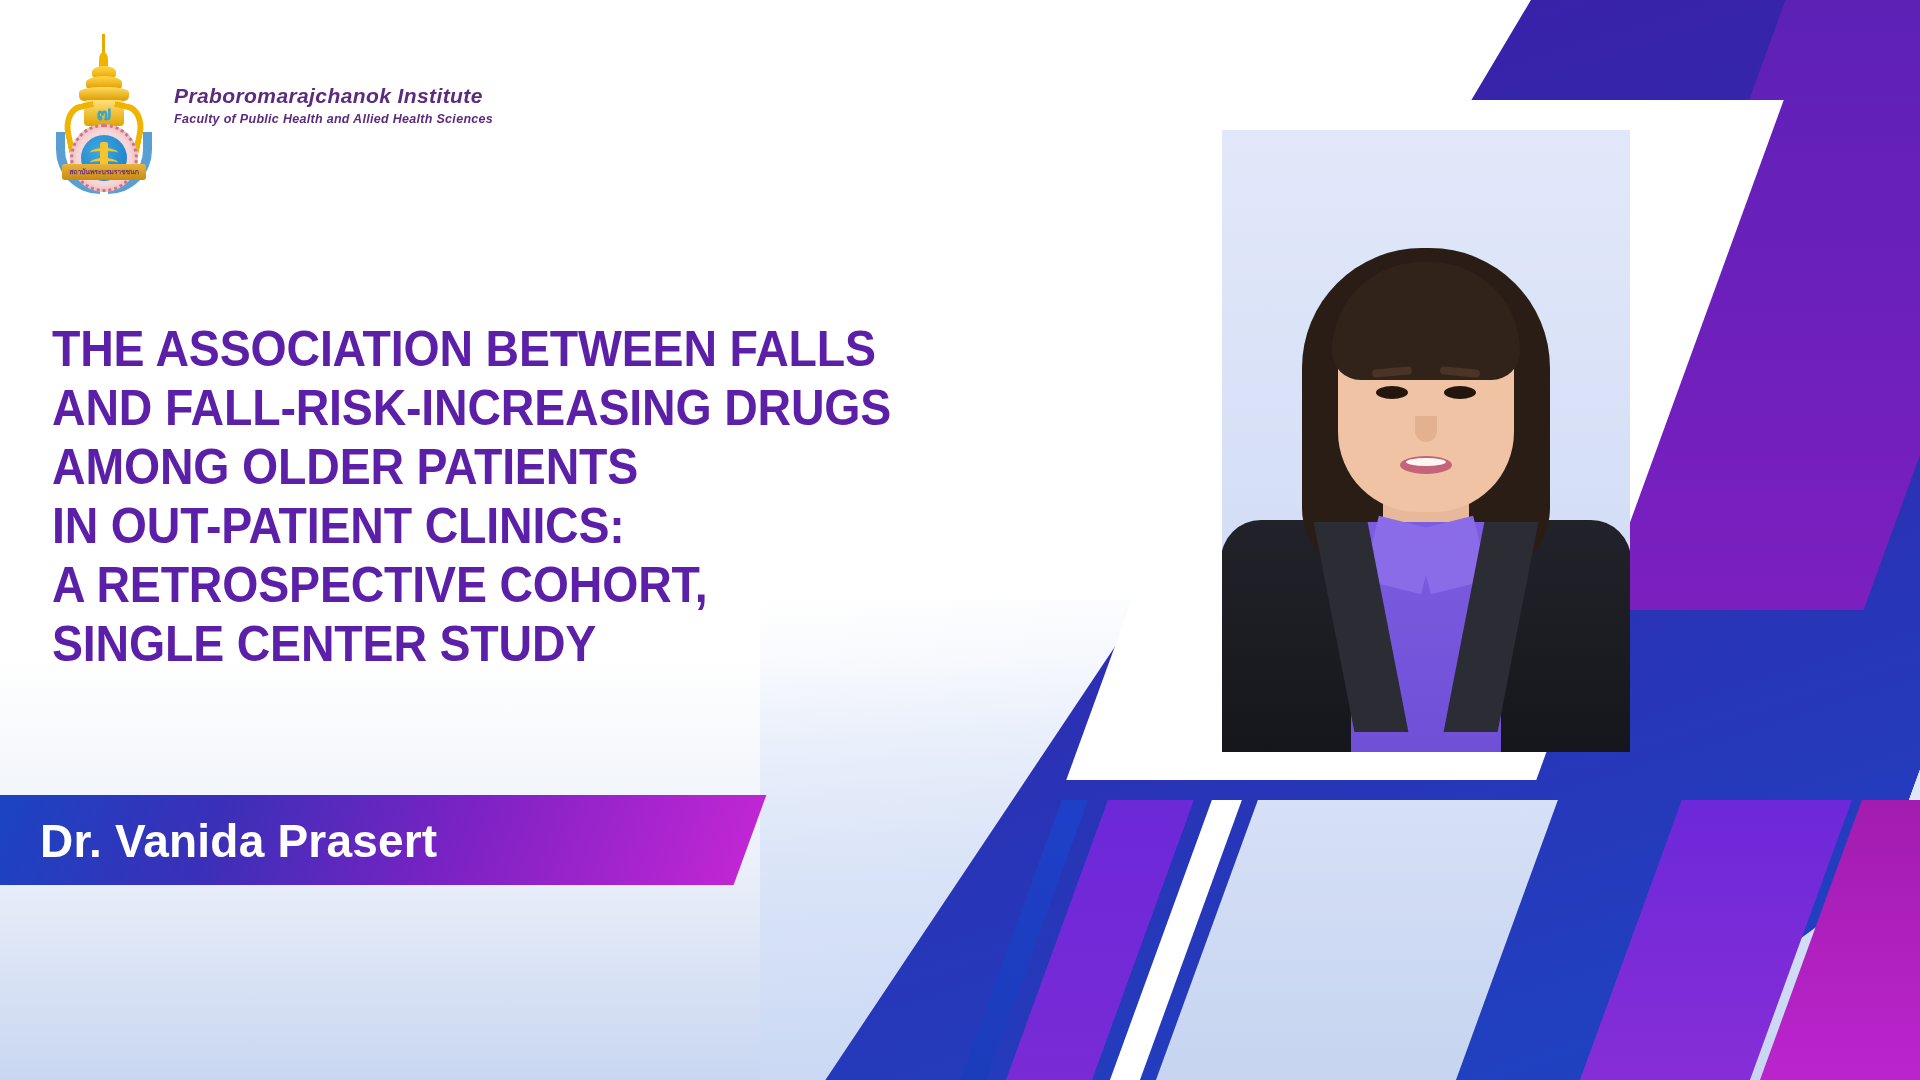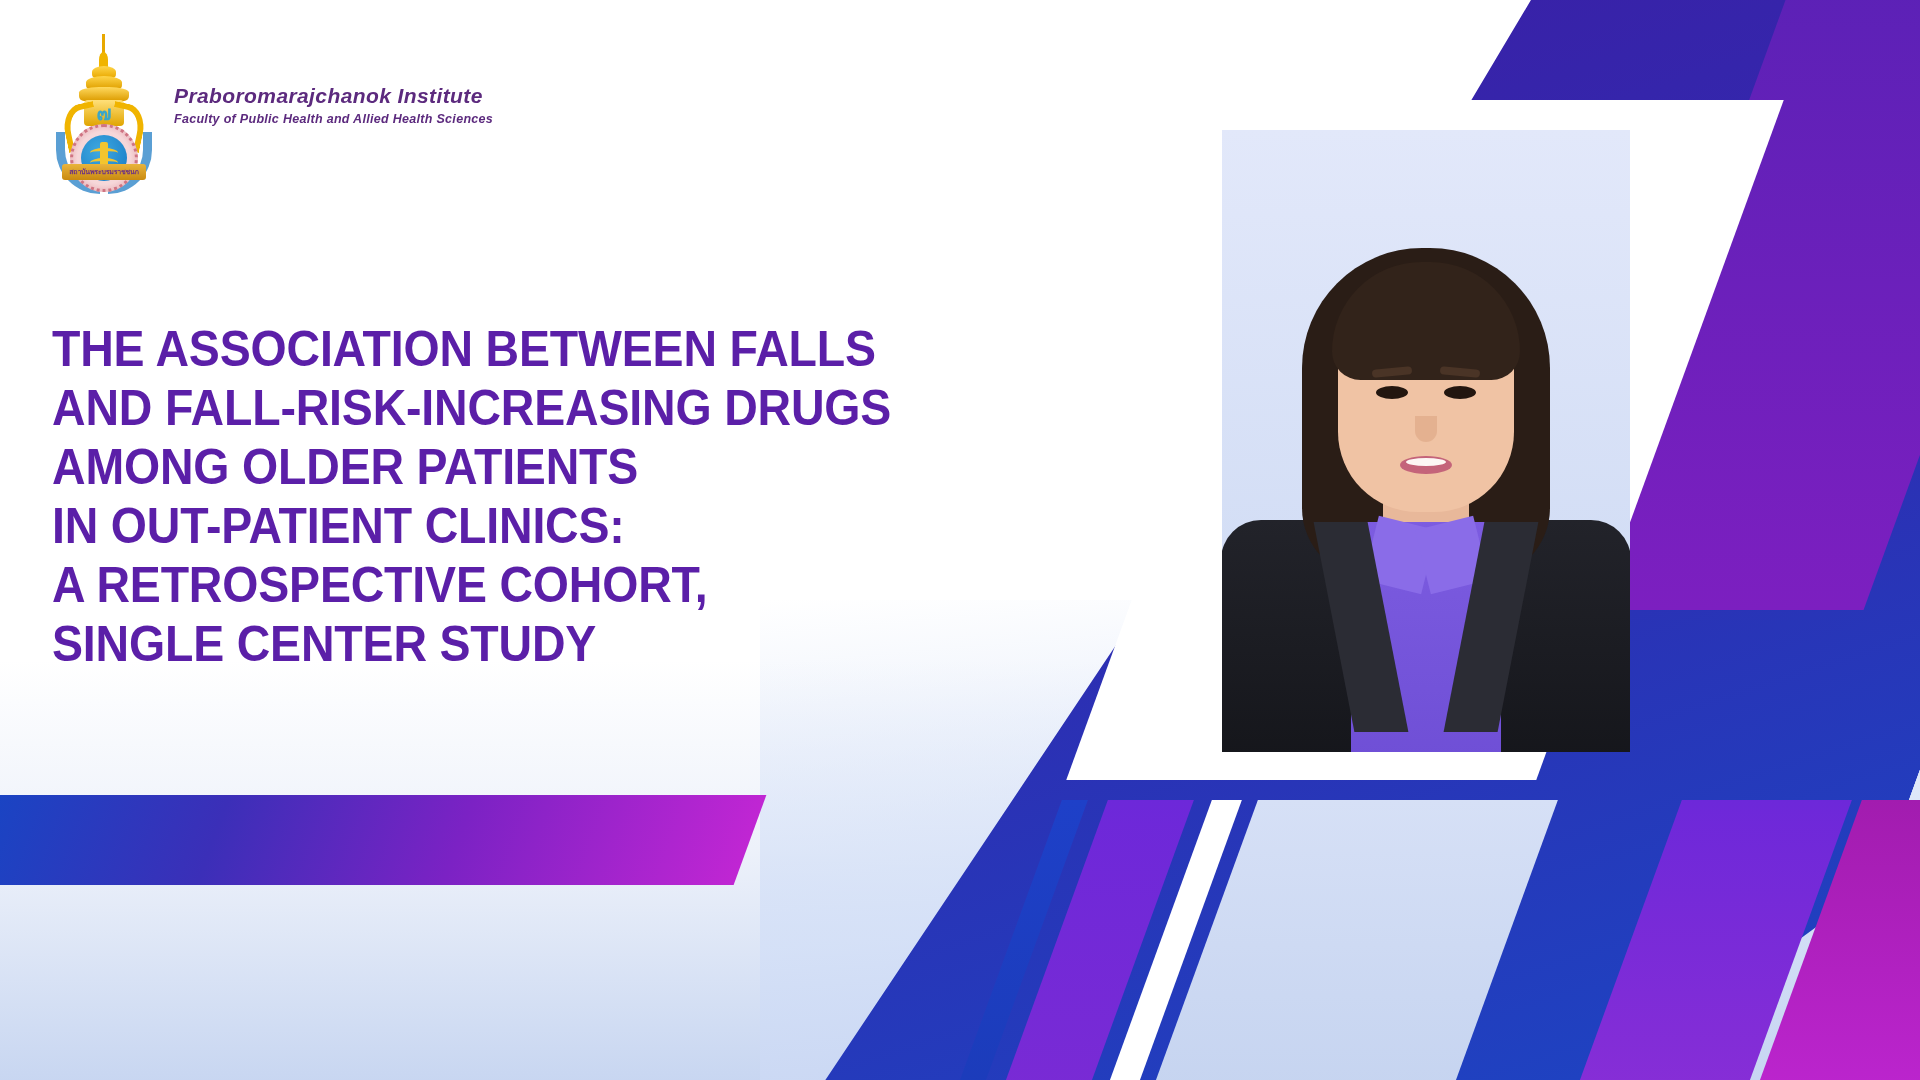--- a/index.html
+++ b/index.html
@@ -279,14 +279,15 @@
   <div class="title">
     <div class="title-line">THE ASSOCIATION BETWEEN FALLS</div>
     <div class="title-line">AND FALL-RISK-INCREASING DRUGS</div>
     <div class="title-line">AMONG OLDER PATIENTS</div>
     <div class="title-line">IN OUT-PATIENT CLINICS:</div>
     <div class="title-line">A RETROSPECTIVE COHORT,</div>
     <div class="title-line">SINGLE CENTER STUDY</div>
   </div>
 
   <div class="name-banner"></div>
+  <div class="name-text">Dr. Vanida Prasert</div>
 
 </div>
 
 </body></html>

